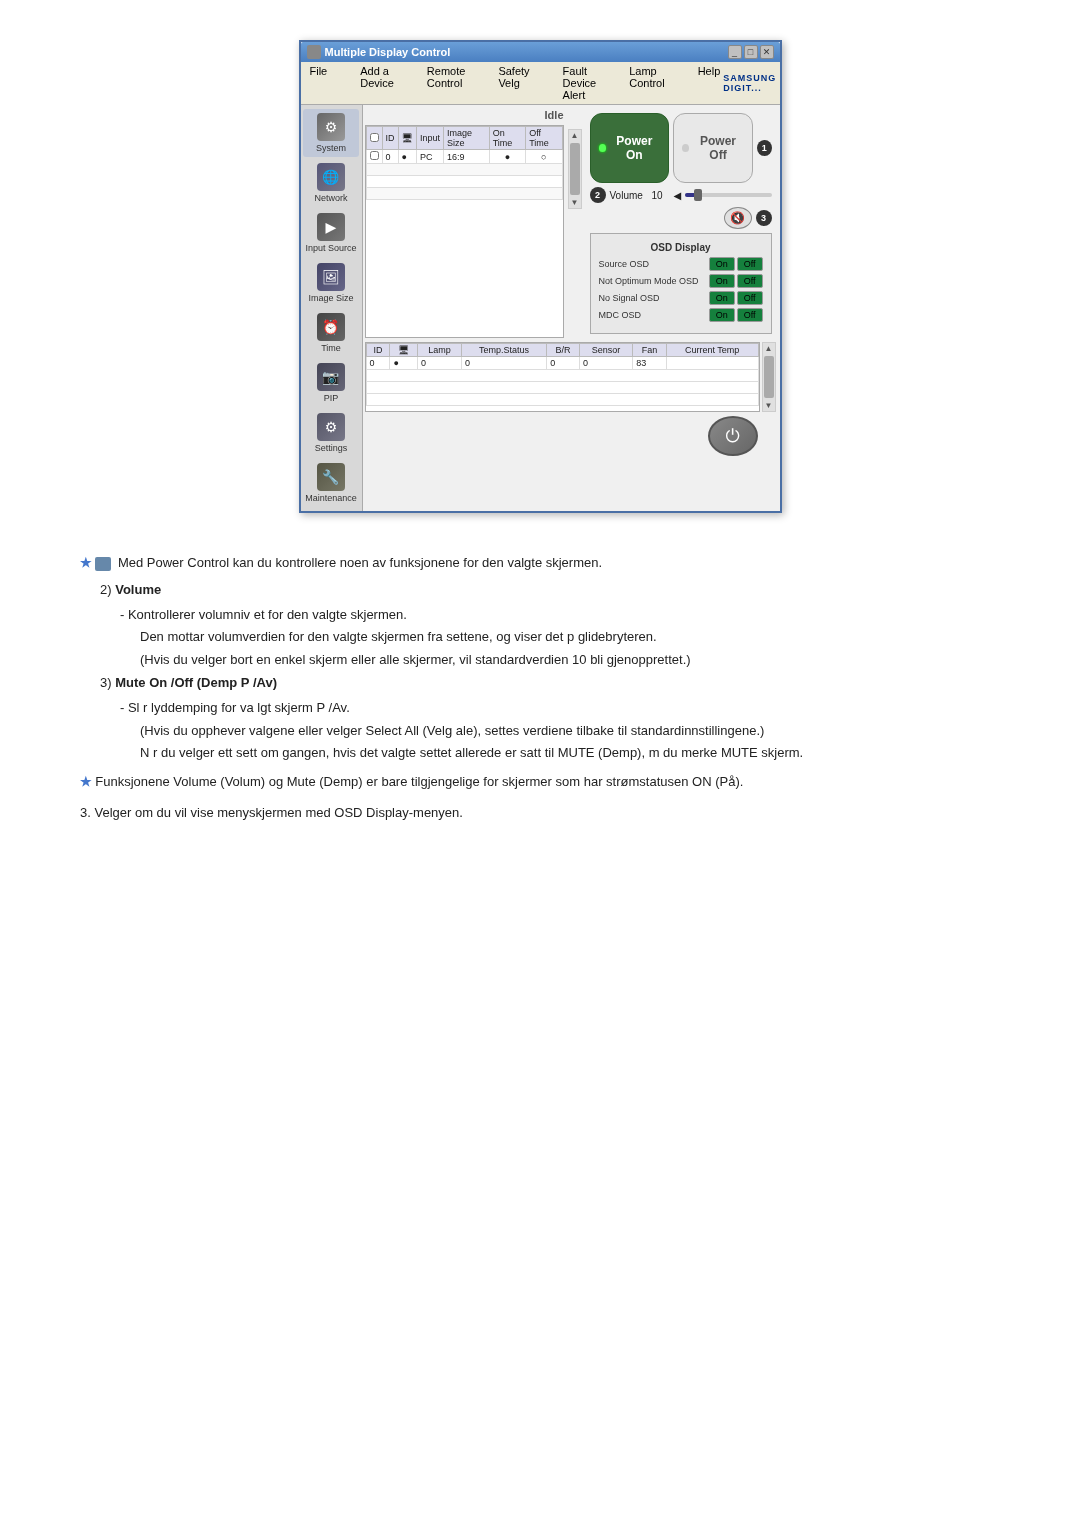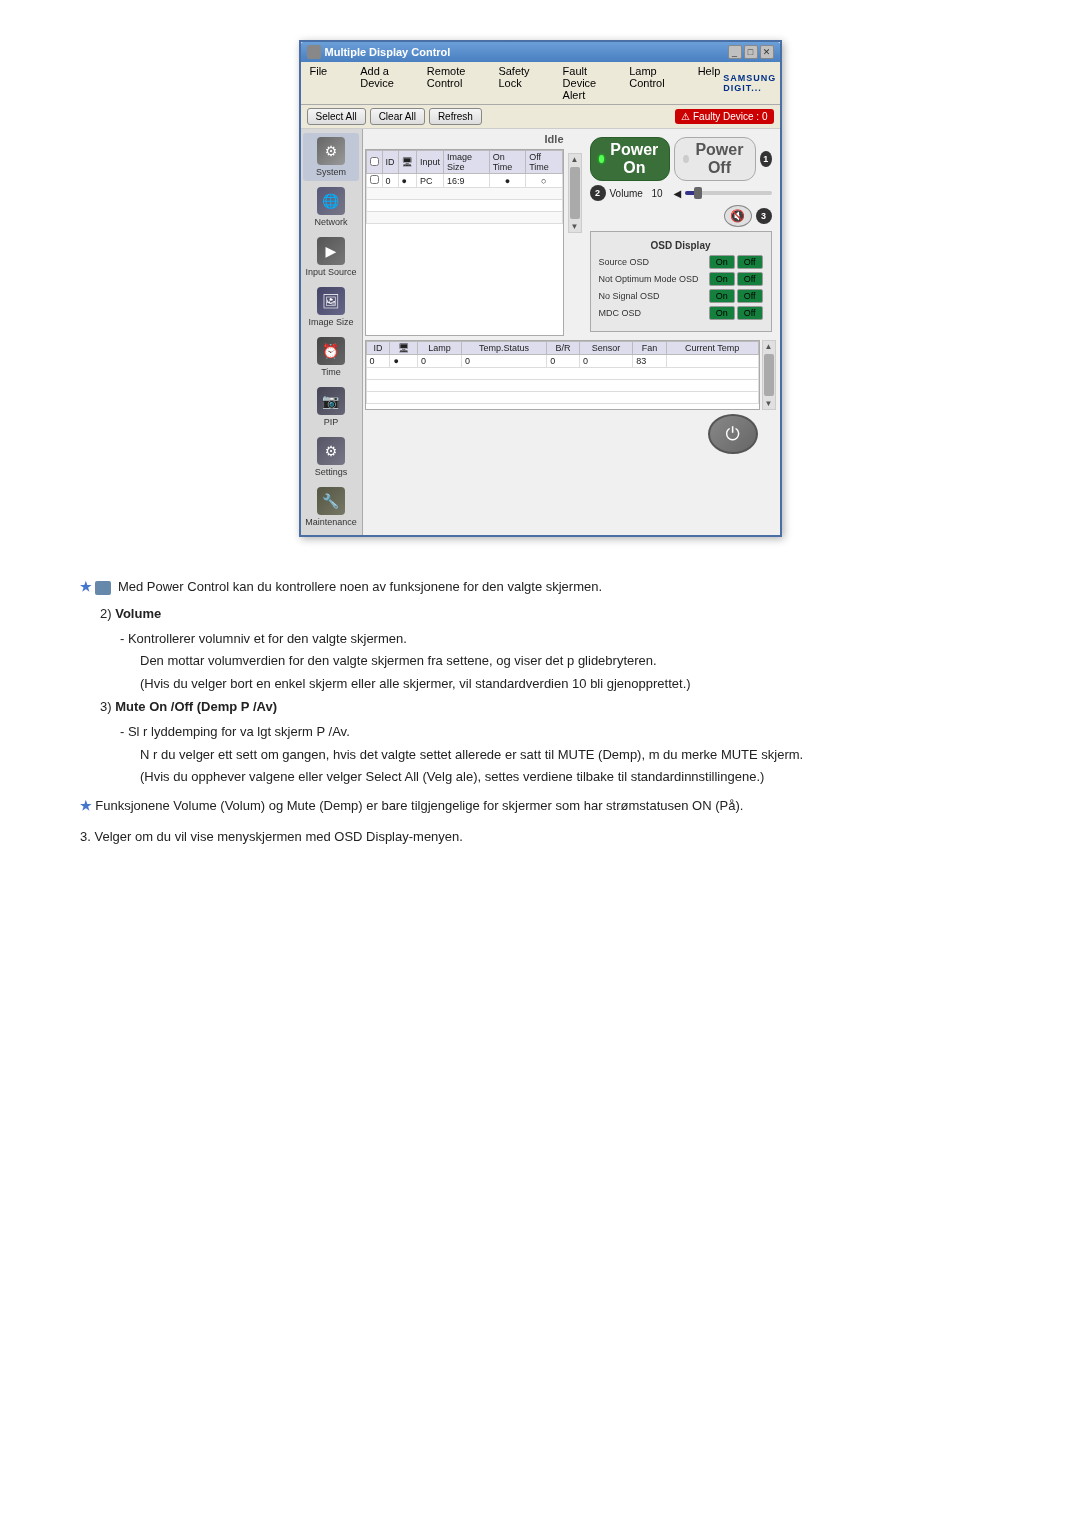--- a/index.html
+++ b/index.html
@@ -222,24 +222,24 @@
     
     .power-row {
       display: flex;
       align-items: center;
       gap: 4px;
     }
     .power-btn {
       display: flex;
       align-items: center;
       gap: 3px;
-      padding: 3px 8px;
+      padding: 20px 8px;
       border-radius: 12px;
       border: 1px solid #aaa;
-      font-size: 16px;
+      font-size: 12px;
       cursor: pointer;
       font-weight: bold;
     }
     .power-btn.on {
       background: #3a6f3a;
       color: white;
       border-color: #2a5f2a;
     }
     .power-btn.off {
       background: #e8e8e8;
@@ -439,39 +439,28 @@
         <div class="title-btn">□</div>
         <div class="title-btn">✕</div>
       </div>
     </div>
 
     <div class="menu-bar">
       <div class="menu-items">
         <span class="menu-item">File</span>
         <span class="menu-item">Add a Device</span>
         <span class="menu-item">Remote Control</span>
-        <span class="menu-item">Safety Lock</span>
+        <span class="menu-item">Safety Velg</span>
         <span class="menu-item">Fault Device Alert</span>
         <span class="menu-item">Lamp Control</span>
         <span class="menu-item">Help</span>
       </div>
       <span class="samsung-logo">SAMSUNG DIGIT...</span>
     </div>
 
-    <div class="toolbar">
-      <div style="display:flex; align-items:center; gap:4px;">
-        <button class="win-btn">Select All</button>
-        <button class="win-btn">Clear All</button>
-        <button class="win-btn">Refresh</button>
-      </div>
-      <div class="faulty-badge">
-        <span style="font-size:10px;">⚠</span>
-        <span>Faulty Device : 0</span>
-      </div>
-    </div>
 
     <div class="main-content">
 
       <div class="sidebar">
         <div class="sidebar-item active">
           <div class="sidebar-icon system">⚙</div>
           <span>System</span>
         </div>
         <div class="sidebar-item">
           <div class="sidebar-icon network">🌐</div>
@@ -690,22 +679,22 @@
   </p>
   <p class="sub-item">- Kontrollerer volumniv et for den valgte skjermen.</p>
   <p class="sub-item2">Den mottar volumverdien for den valgte skjermen  fra settene, og viser det p  glidebryteren.</p>
   <p class="sub-item2">(Hvis du velger bort en enkel skjerm eller alle  skjermer, vil standardverdien 10 bli gjenopprettet.)</p>
 
   <p class="item">
     <span>3)</span>
     <span class="bold">Mute On /Off (Demp P /Av)</span>
   </p>
   <p class="sub-item">- Sl r lyddemping for va lgt skjerm P /Av.</p>
+  <p class="sub-item2">(Hvis du opphever valgene eller velger Select All (Velg ale), settes verdiene tilbake til standardinnstillingene.)</p>
   <p class="sub-item2">N r du velger ett sett om gangen, hvis det valgte settet   allerede er satt til MUTE (Demp), m  du merke MUTE skjerm.</p>
-  <p class="sub-item2">(Hvis du opphever valgene eller velger Select All (Velg ale), settes verdiene tilbake til standardinnstillingene.)</p>
 
   <p style="margin-top:8px; margin-bottom:8px;">
     <span class="blue-star">★</span>
     <span>Funksjonene Volume (Volum) og Mute (Demp) er bare tilgjengelige for skjermer som har strømstatusen ON (På).</span>
   </p>
 
   <p style="margin-top:10px;">
     <span>3.  Velger om du vil vise menyskjermen med OSD Display-menyen.</span>
   </p>
 

